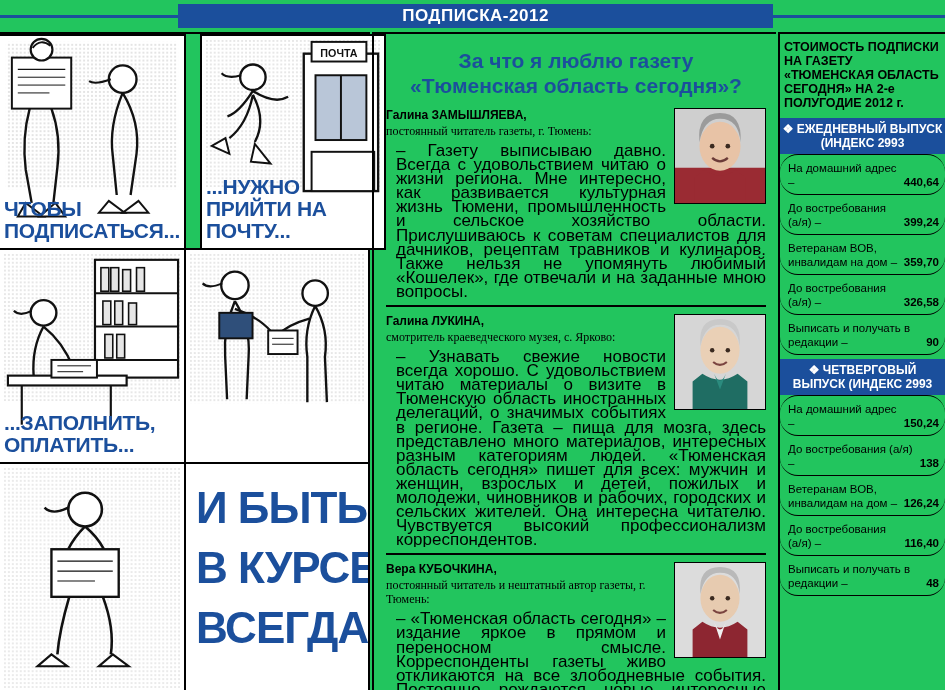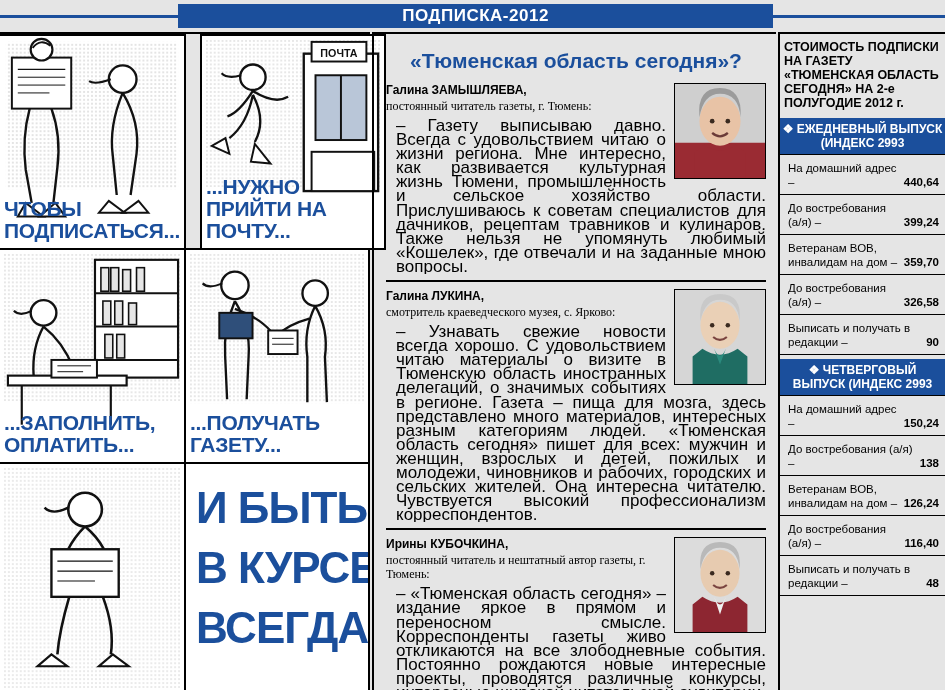--- a/index.html
+++ b/index.html
@@ -3,21 +3,21 @@
 <meta charset="utf-8">
 <style>
   * { box-sizing: border-box; }
   html, body {
     margin: 0; padding: 0;
     width: 945px; height: 690px;
     background: #ffffff;
     font-family: "Liberation Sans", sans-serif;
     overflow: hidden;
   }
-  .page { position: relative; width: 945px; height: 690px; background:#e5e5e5; }
+  .page { position: relative; width: 945px; height: 690px; background:#22c55e; }
 
   
   .banner {
     position: absolute; left: 178px; top: 4px; width: 595px; height: 24px;
     background: #1b4f9c; color: #fff; text-align: center;
     font-weight: bold; font-size: 17px; letter-spacing: .5px;
     line-height: 24px;
   }
   .banner-rule-left, .banner-rule-right {
     position:absolute; top: 15px; height: 3px; background:#1b4f9c;
@@ -91,20 +91,21 @@
     padding: 6px 4px 4px 4px; color:#000;
   }
   .pr-band {
     background:#1b4f9c; color:#fff; font-weight:bold; font-size: 12px;
     text-align:center; padding: 4px 2px; line-height: 14px; margin-top: 4px;
   }
   .pr-row {
     display:flex; justify-content:space-between; align-items:flex-end;
     font-size: 11.5px; line-height: 14px; padding: 6px 6px 5px 8px;
     border-bottom: 1px solid #000;
+    border-radius: 18px;
   }
   .pr-row .lbl { padding-right: 4px; }
   .pr-row .val { font-weight: bold; white-space: nowrap; }
   .pr-first { border-top: 1px solid #000; }
 </style>
 </head>
 <body>
 
 <div class="page">
 
@@ -237,21 +238,20 @@
 
           <circle cx="132" cy="44" r="13" fill="#fff" stroke="#111" stroke-width="2.4"></circle>
           <path d="M132 57 q-12 24 -8 52 l0 46 M132 57 q14 24 10 52 l2 46" fill="none" stroke="#111" stroke-width="2.4"></path>
           <path d="M126 70 q-22 6 -34 18" fill="none" stroke="#111" stroke-width="2.4"></path>
 
           <rect x="84" y="82" width="30" height="24" fill="#fff" stroke="#111" stroke-width="2"></rect>
           <line x1="88" y1="90" x2="110" y2="90" stroke="#111" stroke-width="1"></line>
           <line x1="88" y1="96" x2="110" y2="96" stroke="#111" stroke-width="1"></line>
         </svg>
       </div>
-      <div class="cap two">...ПОЛУЧАТЬ ГАЗЕТУ...</div>
     </div>
 
     <div class="cart-cell c5">
       <div class="sketch">
         <svg viewBox="0 0 186 230" preserveAspectRatio="none">
           <defs>
             <pattern id="dots5" width="4" height="4" patternUnits="userSpaceOnUse">
               <circle cx="1" cy="1" r="0.8" fill="#777"></circle>
             </pattern>
           </defs>
@@ -275,20 +275,21 @@
       <div class="bigcap">
         <div>И БЫТЬ</div>
         <div>В КУРСЕ</div>
         <div>ВСЕГДА</div>
       </div>
     </div>
   </div>
 
   <div class="article">
     <div class="art-title">
+      <div>За что я люблю газету</div>
       <div>«Тюменская область сегодня»?</div>
     </div>
 
     <div class="blk">
       <div class="photo">
         <svg viewBox="0 0 92 96" preserveAspectRatio="none">
           <rect width="92" height="96" fill="#cfcfcf"></rect>
           <rect y="60" width="92" height="36" fill="#9a2b33"></rect>
           <ellipse cx="46" cy="38" rx="21" ry="25" fill="#e8c3a6"></ellipse>
           <path d="M25 34 q4 -24 21 -24 q19 0 21 24 q2 -30 -21 -30 q-24 0 -21 30z" fill="#9b9b9b"></path>
@@ -331,21 +332,21 @@
           <rect width="92" height="96" fill="#dcdcdc"></rect>
           <ellipse cx="46" cy="36" rx="20" ry="24" fill="#e7cbb0"></ellipse>
           <path d="M26 32 q4 -22 20 -22 q18 0 20 22 q3 -28 -20 -28 q-23 0 -20 28z" fill="#b9b9b9"></path>
           <circle cx="38" cy="36" r="2.3" fill="#3a2a20"></circle>
           <circle cx="54" cy="36" r="2.3" fill="#3a2a20"></circle>
           <path d="M39 48 q7 6 14 0" fill="none" stroke="#7a4440" stroke-width="2.2"></path>
           <path d="M28 60 q18 12 36 0 l10 8 v28 h-56 v-28z" fill="#8d2631"></path>
           <path d="M40 60 q6 16 12 0 l-6 18z" fill="#f0f0f0"></path>
         </svg>
       </div>
-      <div class="person-name">Ирины КУБОЧКИНА,</div>
+      <div class="person-name">Вера КУБОЧКИНА,</div>
       <div class="person-role">постоянный читатель и нештатный автор газеты, г. Тюмень:</div>
       <div class="body-text">– «Тюменская область сегодня» – издание яркое в прямом и переносном смысле. Корреспонденты газеты живо откликаются на все злободневные события. Постоянно рождаются новые интересные проекты, проводятся различные конкурсы, интересные широкой читательской аудитории. С особым интересом читаю публикации, посвященные заседаниям клуба «От первого лица», материалы Ирины Никитиной и Маргариты Шаманенко. Хотелось бы, чтобы в Год отечественной истории рубрика «Тюменский краевед» выходила еженедельно.</div>
     </div>
   </div>
 
   <div class="prices">
     <div class="pr-title">СТОИМОСТЬ ПОДПИСКИ НА ГАЗЕТУ «ТЮМЕНСКАЯ ОБЛАСТЬ СЕГОДНЯ» НА 2-е ПОЛУГОДИЕ 2012 г.</div>
 
     <div class="pr-band">❖ ЕЖЕДНЕВНЫЙ ВЫПУСК (ИНДЕКС 2993</div>
     <div class="pr-row pr-first">

